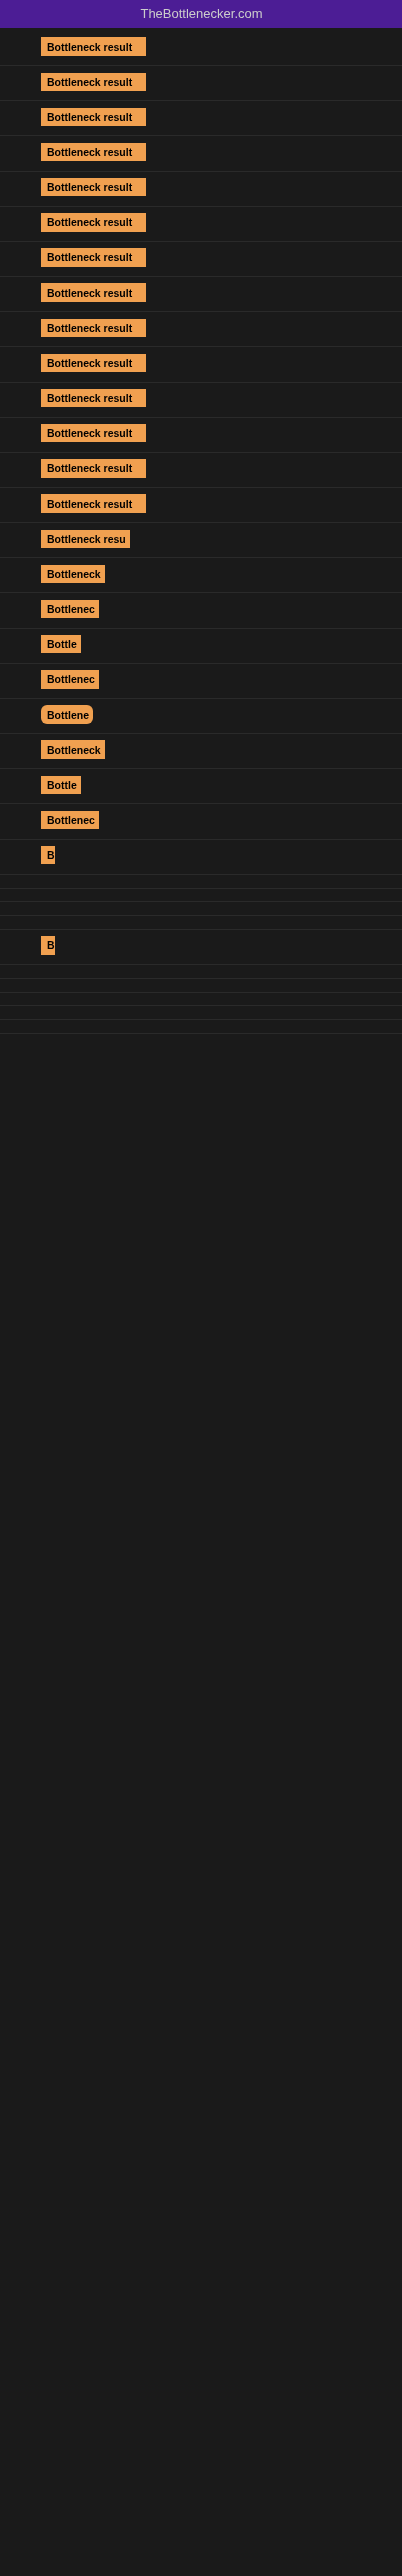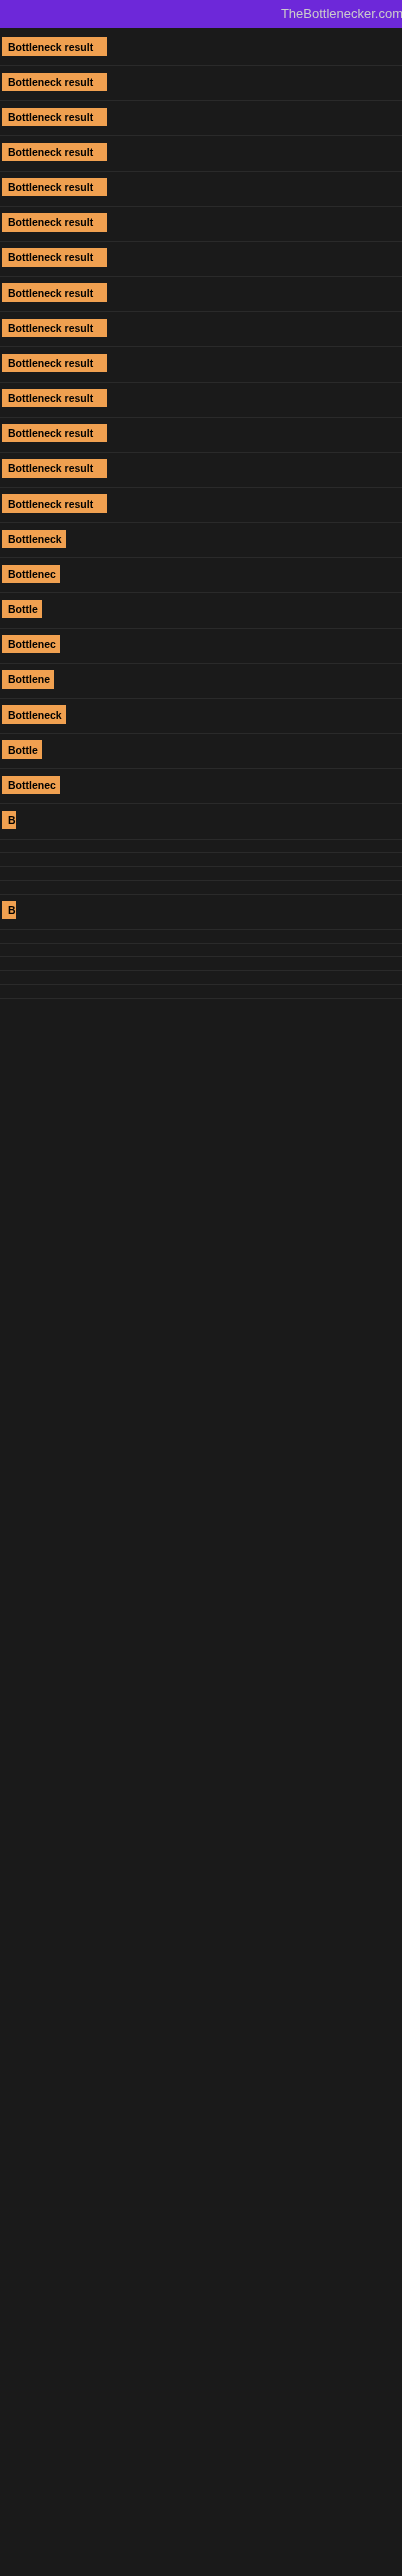--- a/index.html
+++ b/index.html
@@ -10,36 +10,37 @@
 
     body {
       width: 403px;
       min-height: 2576px;
       background-color: #1a1a1a;
       font-family: Arial, sans-serif;
       position: relative;
     }
 
     .site-title {
-      text-align: right;
+      text-align: center;
       color: #cccccc;
       font-size: 13px;
       padding: 6.4px 0;
-      background-color: #6d28d9;
+      background-color: #4c1d95;
     }
 
     .bottleneck-badge {
       background-color: #f0a050;
       color: #000000;
       font-size: 10.5px;
       font-weight: bold;
       padding: 3.2px 6.4px;
       display: inline-block;
       white-space: nowrap;
       overflow: hidden;
+      margin-left: 39px;
     }
 
     .items-container {
       padding: 3.2px 0;
     }
 
     
     .row {
       padding: 6.4px 1.6px;
       border-bottom: 0.8px solid #2a2a2a;
@@ -60,25 +61,26 @@
     <div class="row"><span class="bottleneck-badge" style="max-width: 105px; width: 105px;">Bottleneck result</span></div>
     <div class="row"><span class="bottleneck-badge" style="max-width: 105px; width: 105px;">Bottleneck result</span></div>
     <div class="row"><span class="bottleneck-badge" style="max-width: 105px; width: 105px;">Bottleneck result</span></div>
     <div class="row"><span class="bottleneck-badge" style="max-width: 105px; width: 105px;">Bottleneck result</span></div>
     <div class="row"><span class="bottleneck-badge" style="max-width: 105px; width: 105px;">Bottleneck result</span></div>
     <div class="row"><span class="bottleneck-badge" style="max-width: 105px; width: 105px;">Bottleneck result</span></div>
     <div class="row"><span class="bottleneck-badge" style="max-width: 105px; width: 105px;">Bottleneck result</span></div>
     <div class="row"><span class="bottleneck-badge" style="max-width: 105px; width: 105px;">Bottleneck result</span></div>
     <div class="row"><span class="bottleneck-badge" style="max-width: 105px; width: 105px;">Bottleneck result</span></div>
     <div class="row"><span class="bottleneck-badge" style="max-width: 105px; width: 105px;">Bottleneck result</span></div>
+    <div class="row"><span class="bottleneck-badge" style="max-width: 89px; width: 89px;">Bottleneck resu</span></div>
     <div class="row"><span class="bottleneck-badge" style="max-width: 64px; width: 64px;">Bottleneck</span></div>
     <div class="row"><span class="bottleneck-badge" style="max-width: 58px; width: 58px;">Bottlenec</span></div>
     <div class="row"><span class="bottleneck-badge" style="max-width: 40px; width: 40px;">Bottle</span></div>
     <div class="row"><span class="bottleneck-badge" style="max-width: 58px; width: 58px;">Bottlenec</span></div>
-    <div class="row"><span class="bottleneck-badge" style="max-width: 52px; width: 68px;">Bottlene</span></div>
+    <div class="row"><span class="bottleneck-badge" style="max-width: 52px; width: 68px; border-radius: 6px;">Bottlene</span></div>
     <div class="row"><span class="bottleneck-badge" style="max-width: 64px; width: 64px;">Bottleneck</span></div>
     <div class="row"><span class="bottleneck-badge" style="max-width: 40px; width: 40px;">Bottle</span></div>
     <div class="row"><span class="bottleneck-badge" style="max-width: 58px; width: 58px;">Bottlenec</span></div>
     <div class="row"><span class="bottleneck-badge" style="max-width: 14.5px; width: 14.5px;">B</span></div>
     <div class="row"></div>
     <div class="row"></div>
     <div class="row"></div>
     <div class="row"></div>
     <div class="row"><span class="bottleneck-badge" style="max-width: 14.5px; width: 14.5px;">B</span></div>
     <div class="row"></div>

